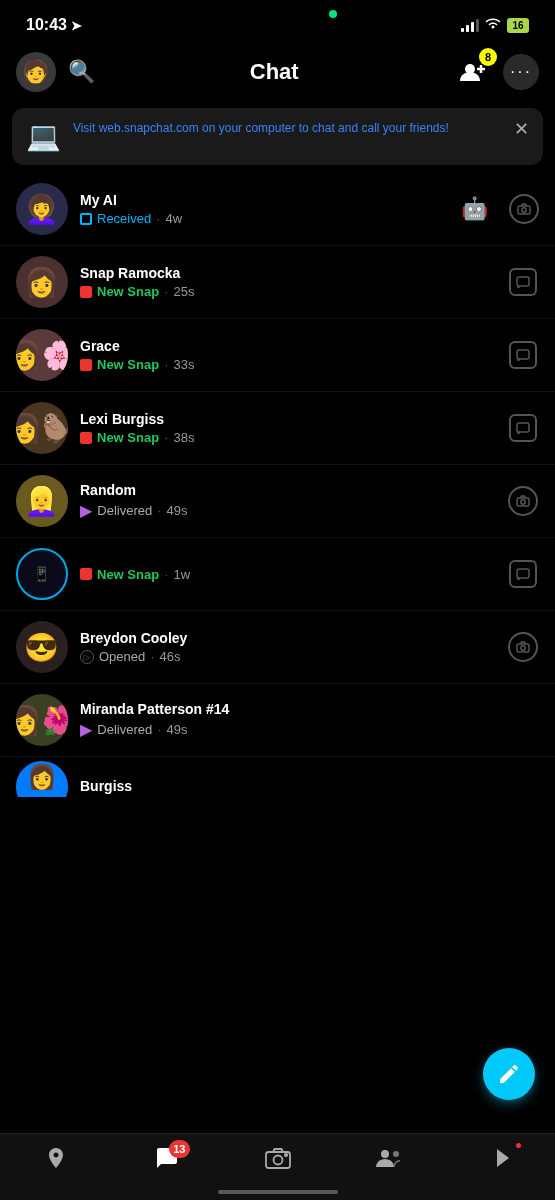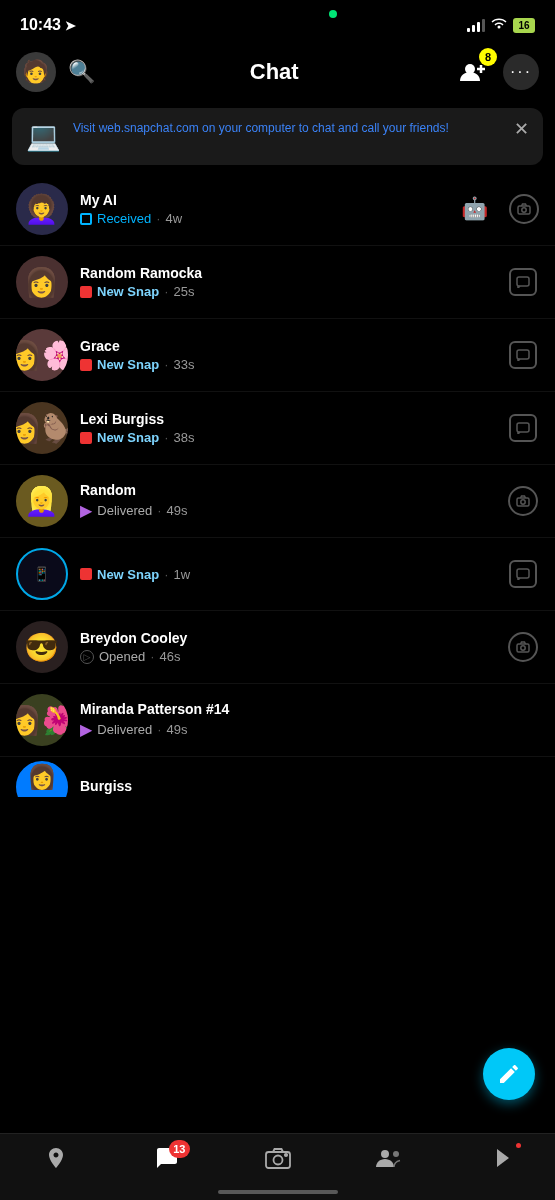--- a/index.html
+++ b/index.html
@@ -12,21 +12,21 @@
       min-height: 1200px;
       position: relative;
       overflow-x: hidden;
     }
 
     
     .status-bar {
       display: flex;
       justify-content: space-between;
       align-items: center;
-      padding: 12px 20px 6px;
+      padding: 12px 26px 6px;
       height: 44px;
     }
     .status-time {
       font-size: 16px;
       font-weight: 600;
       display: flex;
       align-items: center;
       gap: 4px;
     }
     .status-right {
@@ -211,21 +211,21 @@
       font-size: 13px;
     }
     .snap-indicator {
       width: 12px;
       height: 12px;
       background: #e33;
       border-radius: 2px;
       flex-shrink: 0;
     }
     .snap-label {
-      color: #7dd3fc;
+      color: #22c55e;
       font-weight: 600;
     }
     .snap-time {
       color: #999;
     }
     .chat-icon {
       width: 32px;
       height: 32px;
       display: flex;
       align-items: center;
@@ -464,21 +464,21 @@
         <path d="M4.5 3L5.5 1h3l1 2" fill="none" stroke="#555" stroke-width="1.5"></path>
       </svg>
     </div>
   </div>
 
   <div class="chat-item">
     <div class="chat-avatar" style="background:#4a3030;">
       <span style="font-size:28px;">👩</span>
     </div>
     <div class="chat-info">
-      <div class="chat-name">Random Ramocka</div>
+      <div class="chat-name">Snap Ramocka</div>
       <div class="chat-status snap-status-row">
         <div class="snap-indicator"></div>
         <span class="snap-label">New Snap</span>
         <span style="color:#555; font-size:13px;">·</span>
         <span class="snap-time">25s</span>
       </div>
     </div>
     <div class="chat-icon">
       <div class="chat-bubble-icon">
         <svg width="14" height="12" viewBox="0 0 14 12" fill="none" stroke="#555" stroke-width="1.5">

